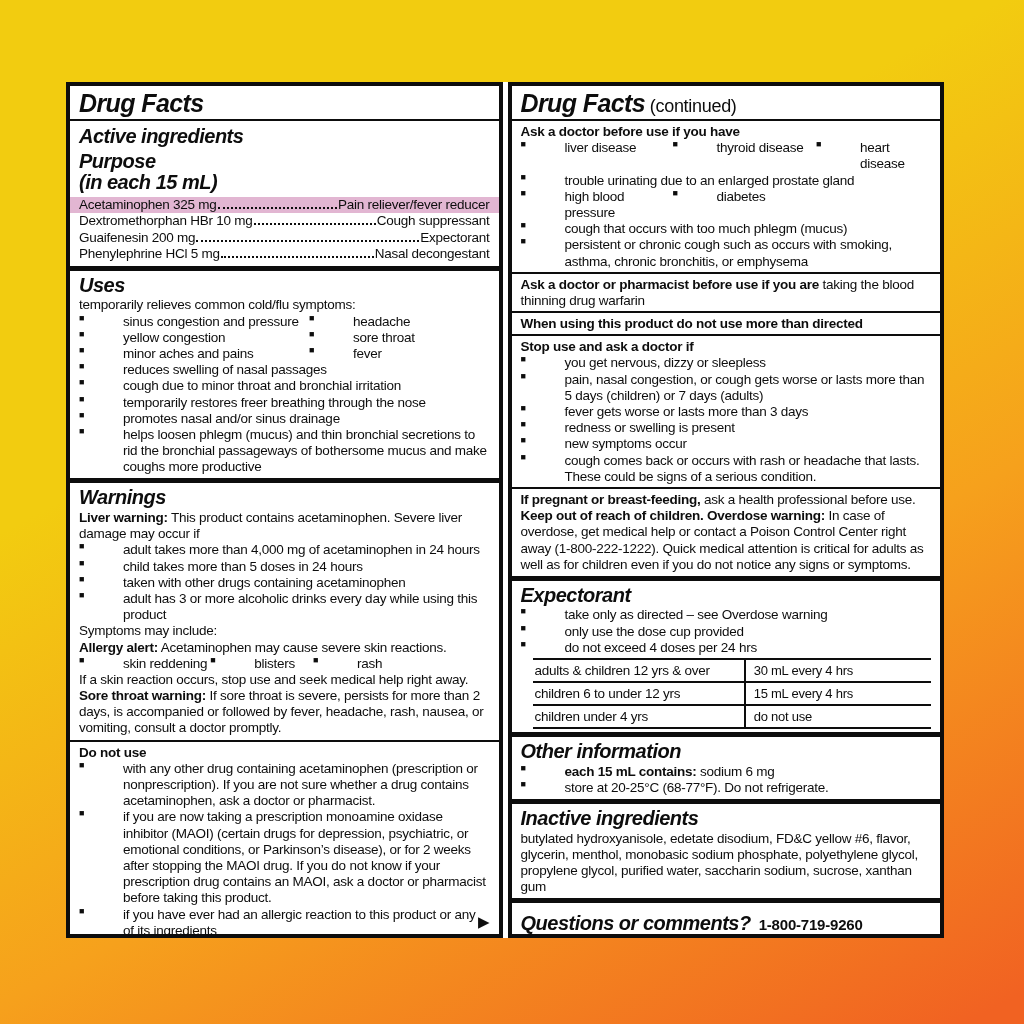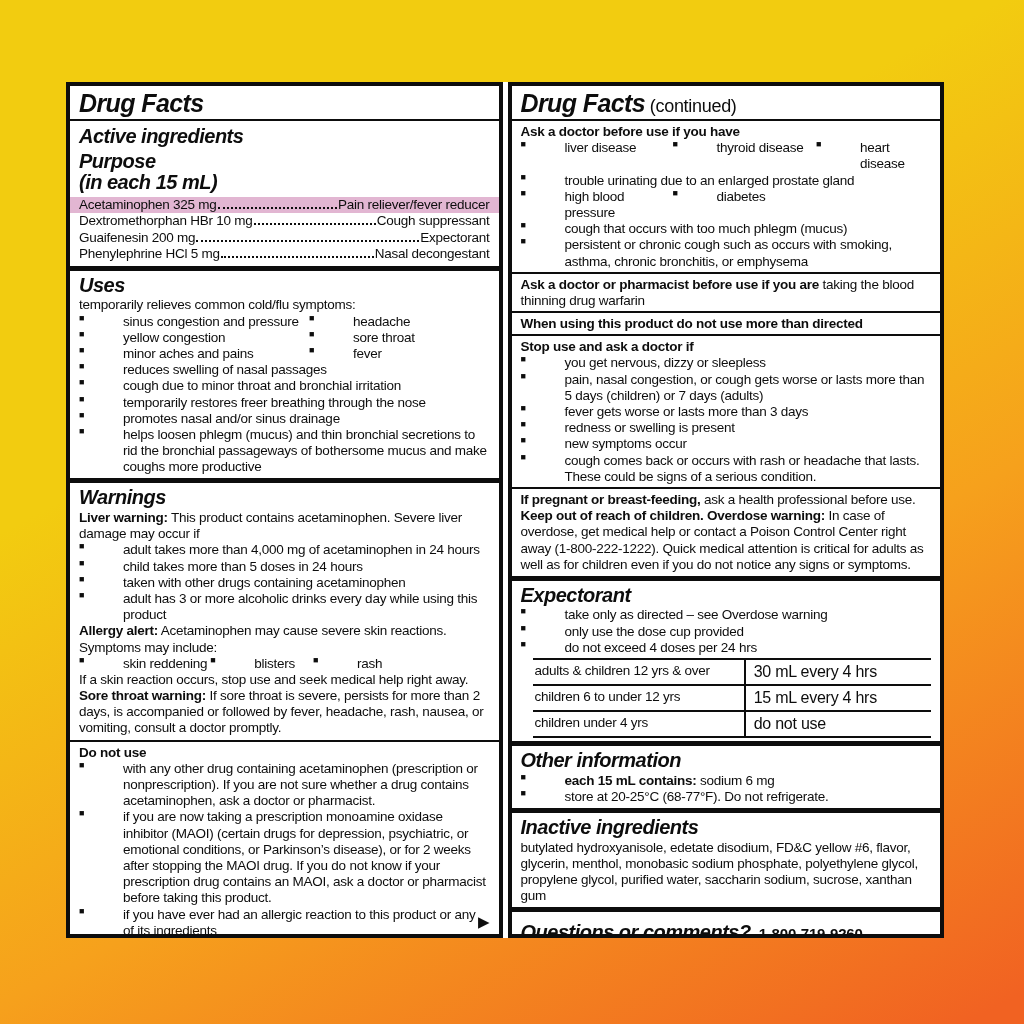--- a/index.html
+++ b/index.html
@@ -48,21 +48,21 @@
   .sym{display:flex;}
   .sym .s1{flex:0 0 32%;}
   .sym .s2{flex:0 0 25%;}
   .sym .s3{flex:1;}
   .ing-row{display:flex;align-items:baseline;font-size:13.5px;line-height:16.5px;letter-spacing:-0.25px;margin:0 -9px;padding:0 9px;white-space:nowrap;}
   .ing-row.hl{background:var(--pink);}
   .leader{flex:1 1 auto;min-width:8px;border-bottom:2px dotted var(--ink);margin:0 1px 3px;}
   .dtab{margin:2px 0 2px 12px;border-top:2px solid var(--ink);}
   .drow{display:flex;border-bottom:2px solid var(--ink);}
   .dc1{flex:0 0 53%;padding:3px 20px 3px 2px;font-size:13.5px;letter-spacing:-0.25px;}
-  .dc2{flex:1;border-left:2px solid var(--ink);padding:3px 0 3px 8px;font-size:16px;letter-spacing:-0.25px;}
+  .dc2{flex:1;border-left:2px solid var(--ink);padding:3px 0 3px 8px;font-size:13px;letter-spacing:-0.25px;}
   .qrow{display:flex;align-items:baseline;gap:8px;margin-top:8px;}
   .qphone{font-weight:bold;font-size:15px;letter-spacing:-0.2px;}
   .cont-arrow{position:absolute;right:9px;bottom:5px;font-size:15px;line-height:1;}
   .ai-head{display:flex;justify-content:space-between;align-items:baseline;flex-direction:column;}
   .mt2{margin-top:2px;} .mt3{margin-top:3px;}
 </style>
 </head>
 <body>
 
 <div class="bg">
@@ -172,22 +172,22 @@
             <span class="tx">child takes more than 5 doses in 24 hours</span>
           </div>
         <div class="bi">
             <span class="sq">■</span>
             <span class="tx">taken with other drugs containing acetaminophen</span>
           </div>
         <div class="bi">
             <span class="sq">■</span>
             <span class="tx">adult has 3 or more alcoholic drinks every day while using this product</span>
           </div>
+        <p>Symptoms may include:</p>
         <p><b>Allergy alert:</b><span> Acetaminophen may cause severe skin reactions.</span></p>
-        <p>Symptoms may include:</p>
         <div class="sym">
           <div class="bi s1">
               <span class="sq">■</span>
               <span class="tx">skin reddening</span>
             </div>
           <div class="bi s2">
               <span class="sq">■</span>
               <span class="tx">blisters</span>
             </div>
           <div class="bi s3">

